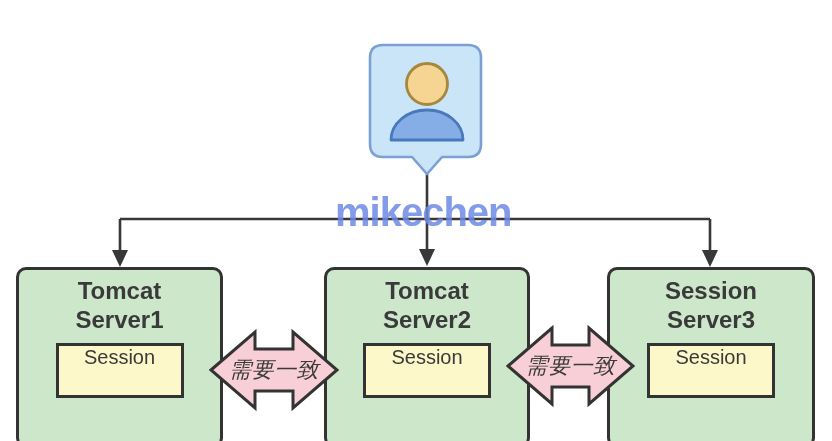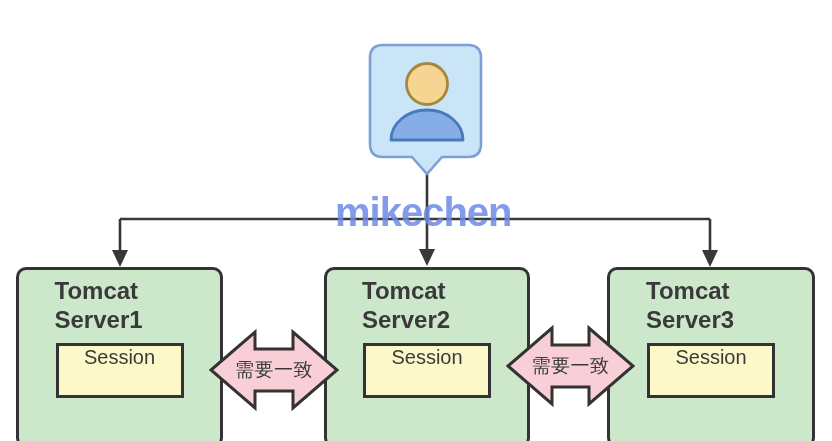--- a/index.html
+++ b/index.html
@@ -28,40 +28,40 @@
   
   .server-box {
     position:absolute; top:243px; height:181px; box-sizing:border-box;
     background:var(--server_fill); border:3px solid var(--stroke);
     border-radius:10px; z-index:2;
   }
   #server-box-1 { left:16px;  width:207px; }
   #server-box-2 { left:324px; width:206px; }
   #server-box-3 { left:607px; width:208px; }
   .server-title {
-    width:130px; margin:6px auto 0; text-align:left;
+    width:130px; margin:6px auto 0; text-align:center;
     font-weight:bold; font-size:24px; line-height:29px; color:var(--title_text);
   }
   .session-box {
     position:absolute; top:73px; left:50%; transform:translateX(-50%);
     width:128px; height:55px; box-sizing:border-box;
     background:var(--session_fill); border:3px solid var(--stroke);
     display:flex; justify-content:center;
   }
   .session-label { font-size:20px; color:var(--title_text); }
 
   
   .sync-arrow { position:absolute; z-index:3; }
   #sync-arrow-1 { left:209px; top:304px; width:130px; height:84px; }
   #sync-arrow-2 { left:506px; top:300px; width:129px; height:84px; }
   .sync-arrow svg { position:absolute; left:0; top:0; }
   .arrow-shape { fill:var(--arrow_fill); stroke:var(--stroke); stroke-width:3; stroke-linejoin:miter; }
   .sync-label {
     position:absolute; inset:0; display:flex; align-items:center; justify-content:center;
-    font-size:19px; color:var(--title_text); letter-spacing:0.5px;
+    font-size:22px; color:var(--title_text); letter-spacing:0.5px;font-style:italic;
   }
 </style>
 </head>
 <body>
 
 <div class="canvas">
 
   <svg class="connectors" width="832" height="441" viewBox="0 0 832 441">
     <path class="conn-line" d="M 427 149 L 427 230"></path>
     <path class="conn-line" d="M 120 195 L 710 195"></path>
@@ -88,21 +88,21 @@
   </div>
 
   <div class="server-box" id="server-box-2">
     <div class="server-title">Tomcat Server2</div>
     <div class="session-box">
       <span class="session-label">Session</span>
     </div>
   </div>
 
   <div class="server-box" id="server-box-3">
-    <div class="server-title">Tomcat Server3</div>
+    <div class="server-title">Session Server3</div>
     <div class="session-box">
       <span class="session-label">Session</span>
     </div>
   </div>
 
   <div class="sync-arrow" id="sync-arrow-1">
     <svg width="130" height="84" viewBox="0 0 130 84">
       <polygon class="arrow-shape" points="2,42 46,4 46,21 84,21 84,4 128,42 84,80 84,63 46,63 46,80"></polygon>
     </svg>
     <div class="sync-label">需要一致</div>

